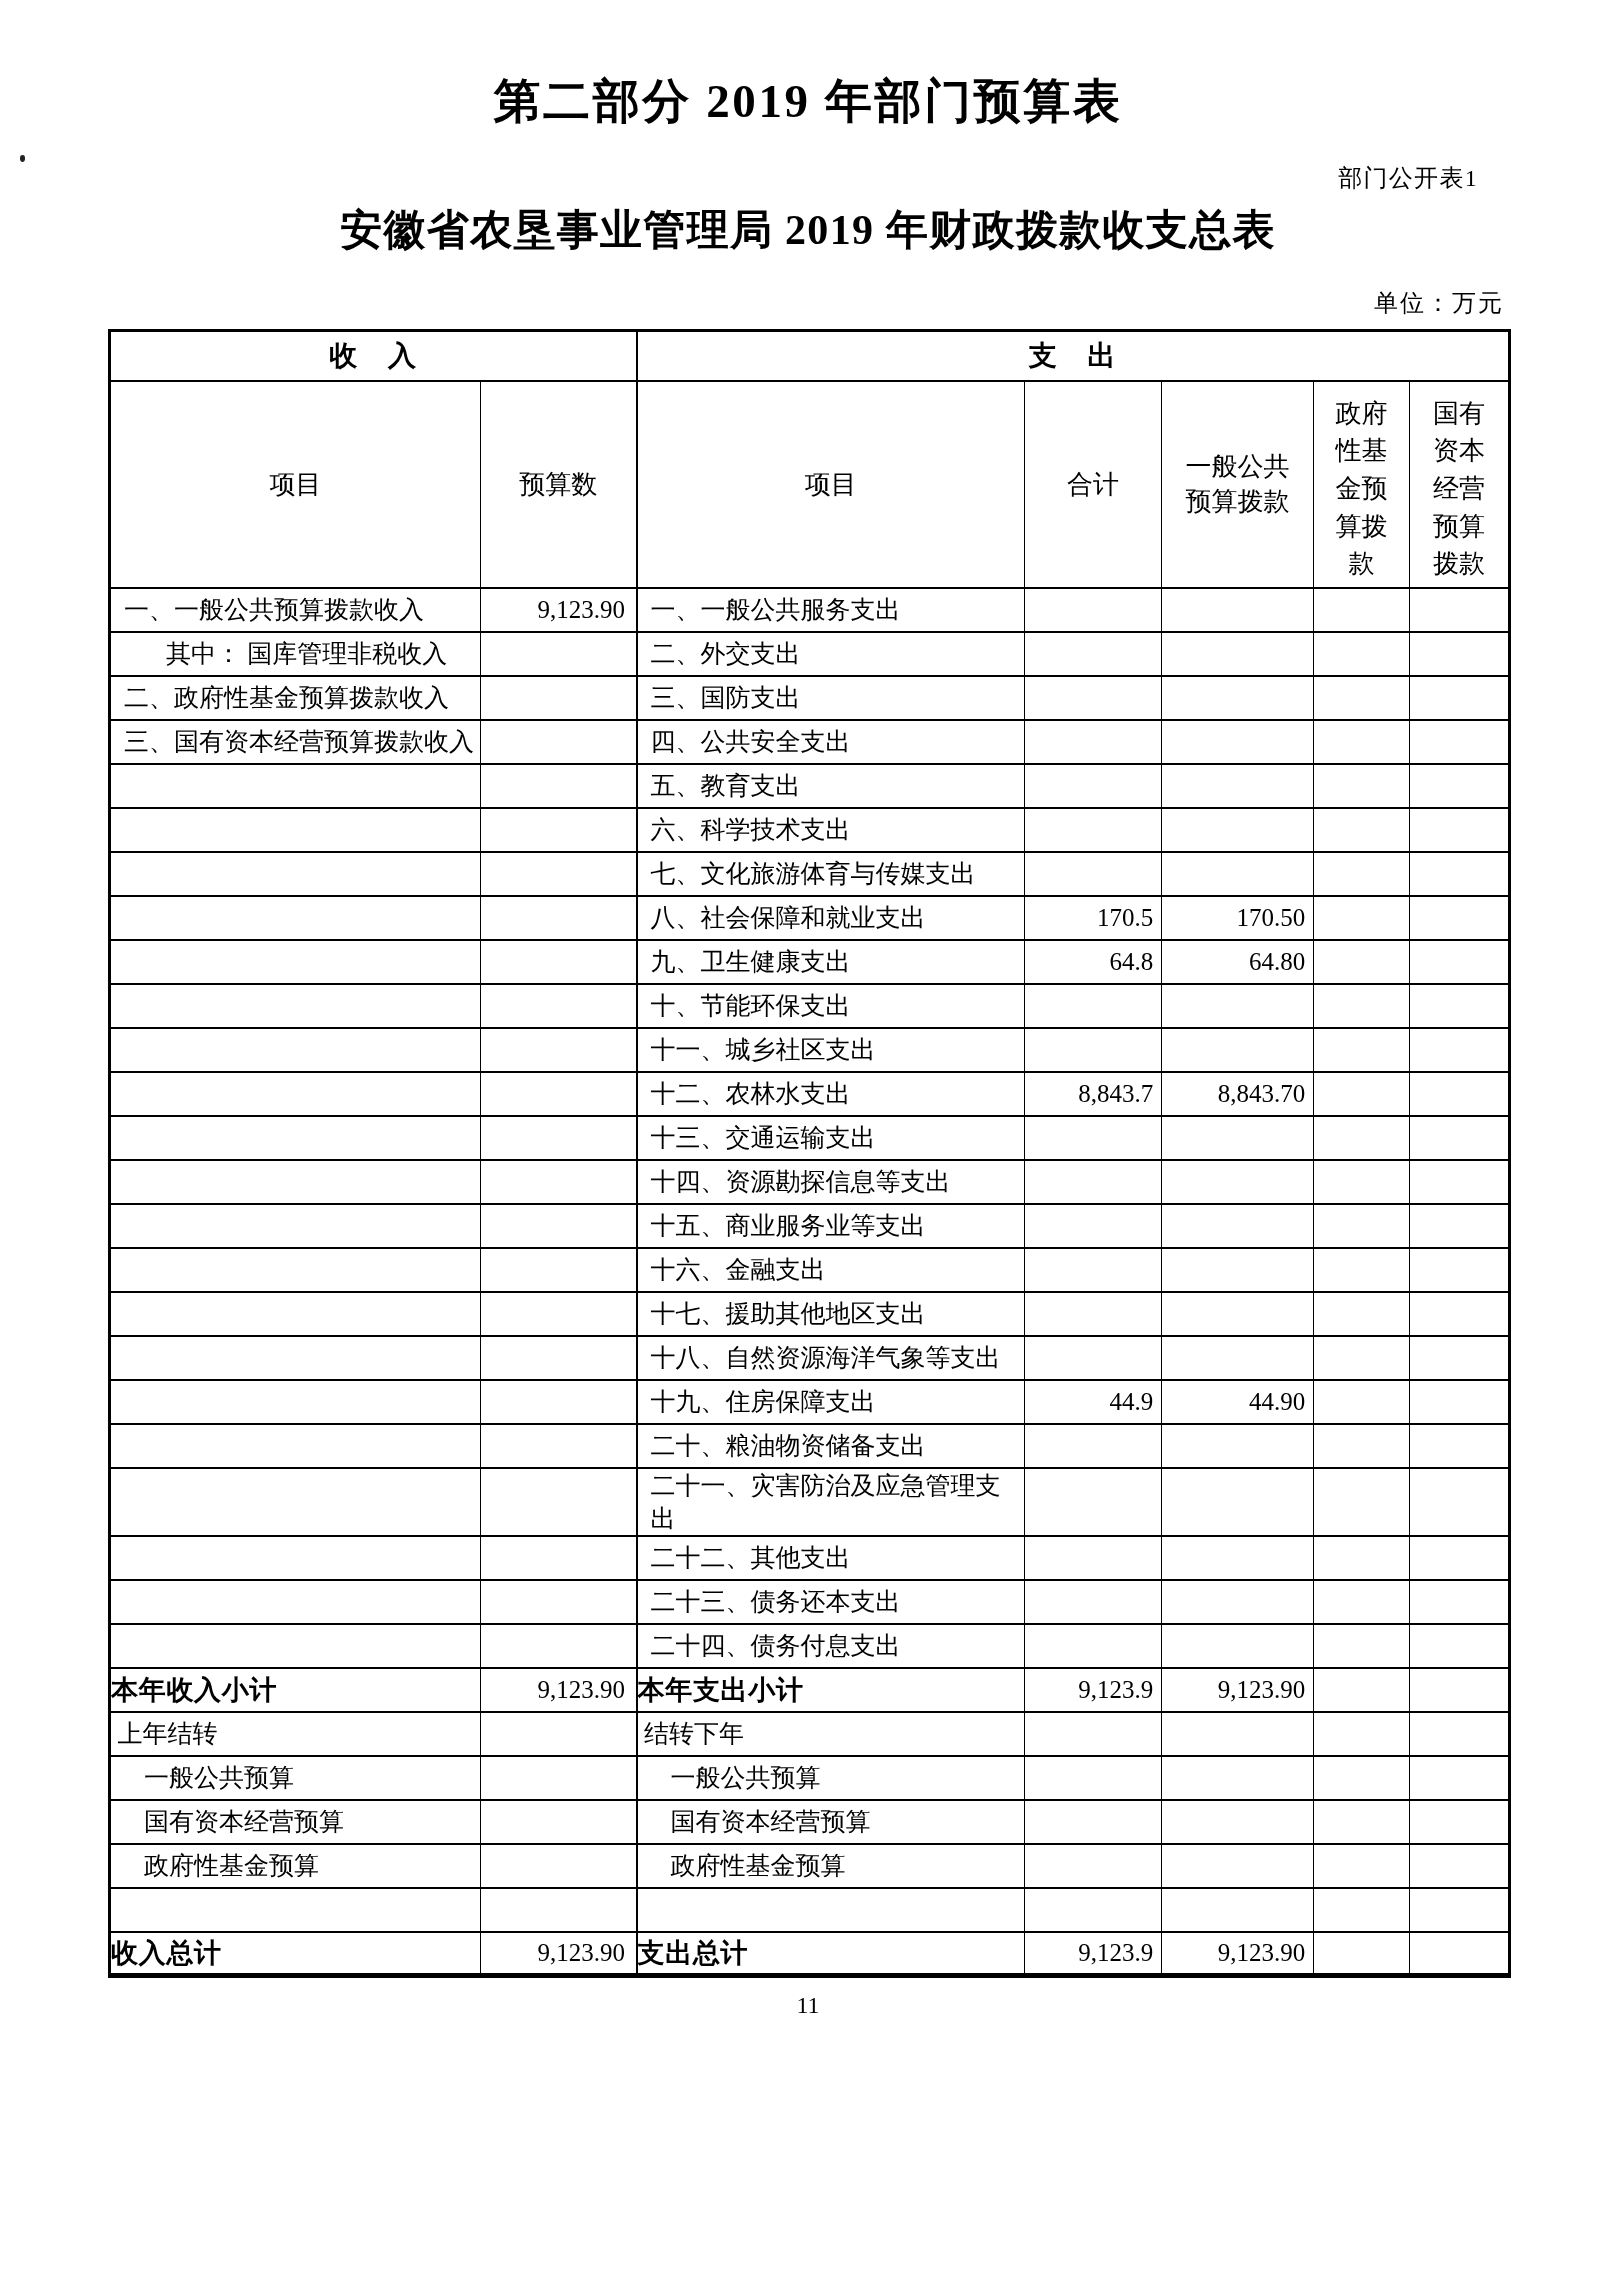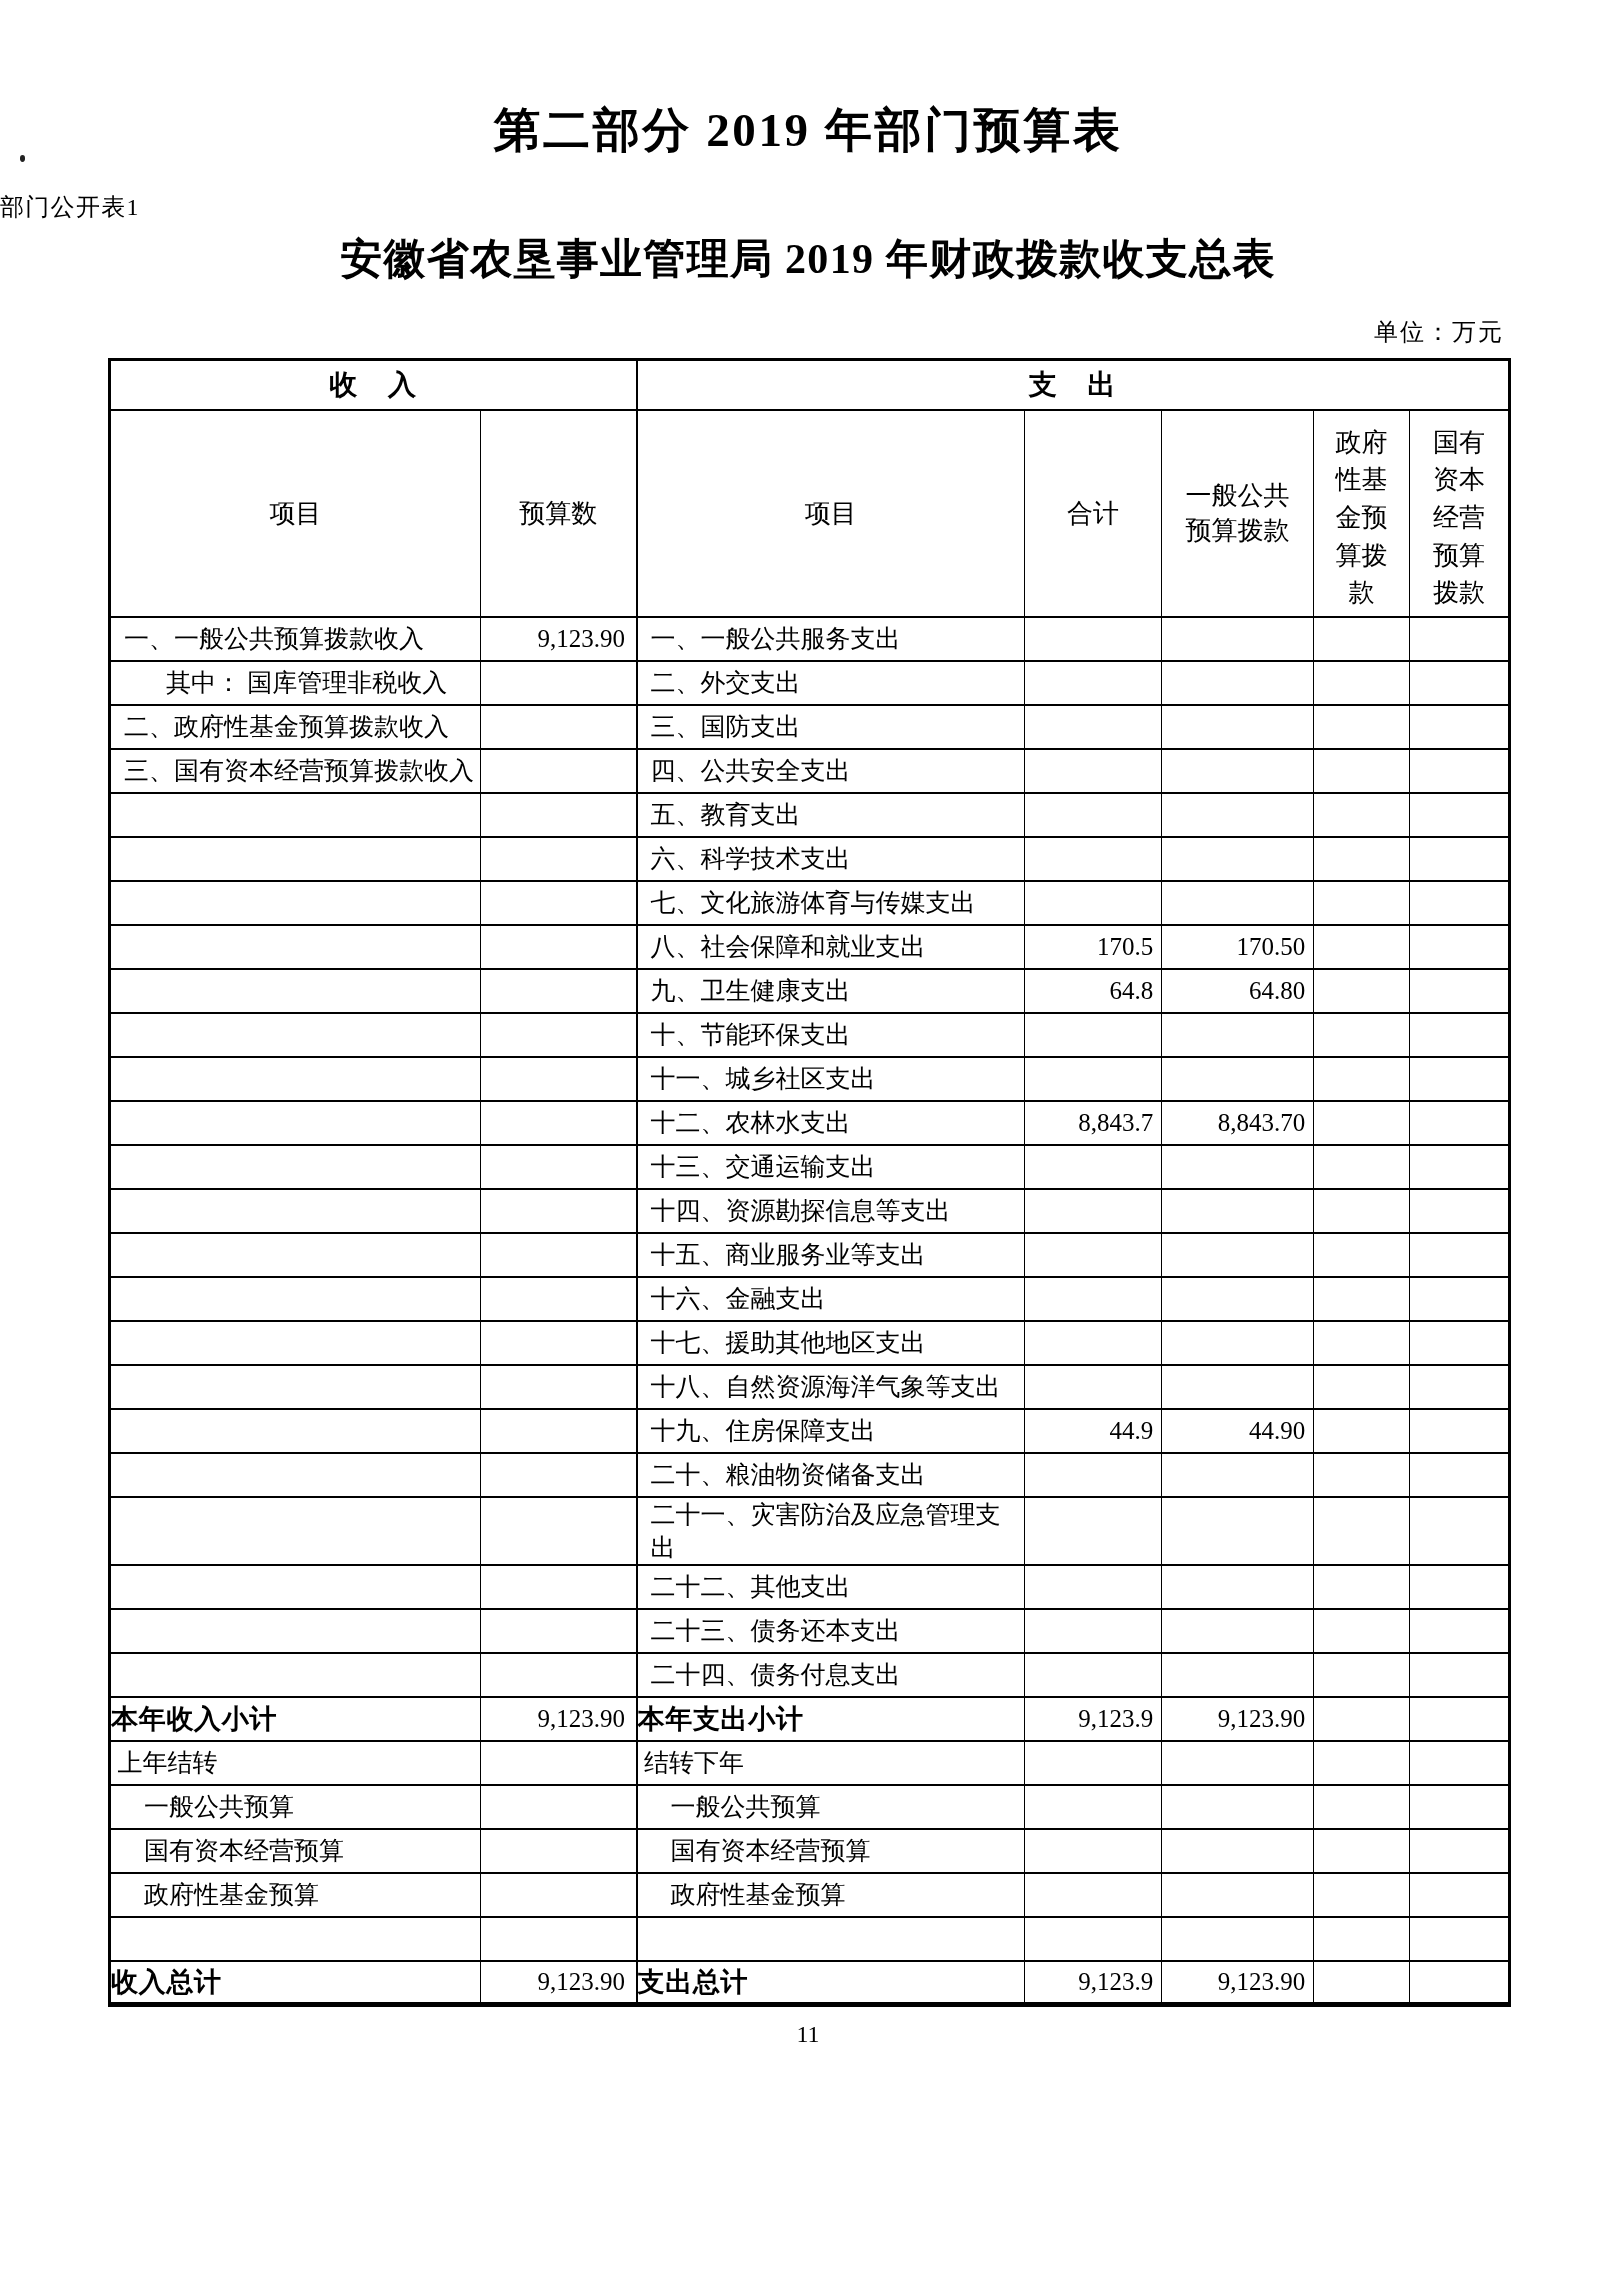--- a/index.html
+++ b/index.html
@@ -1,25 +1,25 @@
 <!DOCTYPE html>
 <html style="font-size:10.4px"><head>
 <meta charset="utf-8">
 <style>
   html,body{margin:0;padding:0;}
   body{
     width:1616px;height:2284px;position:relative;background:#ffffff;color:#000;
     font-family:"Liberation Serif","DejaVu Serif",serif;
   }
   .title1{
-    margin:105px 0 0 0;text-align:center;font-size:47px;font-weight:bold;
+    margin:76px 0 0 0;text-align:center;font-size:47px;font-weight:bold;
     letter-spacing:2.6px;line-height:1.1;
   }
   .tag{
-    margin:34px 138px 0 0;font-size:24px;letter-spacing:1.3px;
+    margin:34px 138px 0 0;text-align:right;font-size:24px;letter-spacing:1.3px;
   }
   .title2{
     margin:13px 0 0 0;text-align:center;font-size:42px;font-weight:bold;
     letter-spacing:1.3px;line-height:1.12;
   }
   .unit{
     margin:33px 112px 0 0;text-align:right;font-size:24px;letter-spacing:2px;
   }
   table.budget{
     border-collapse:collapse;table-layout:fixed;width:1401px;

